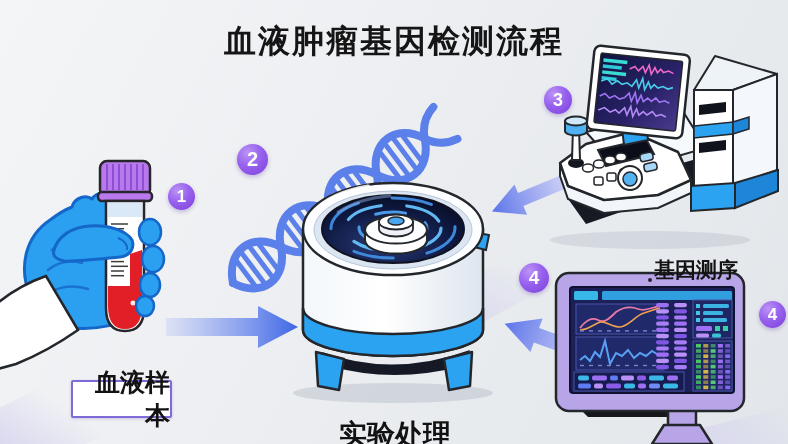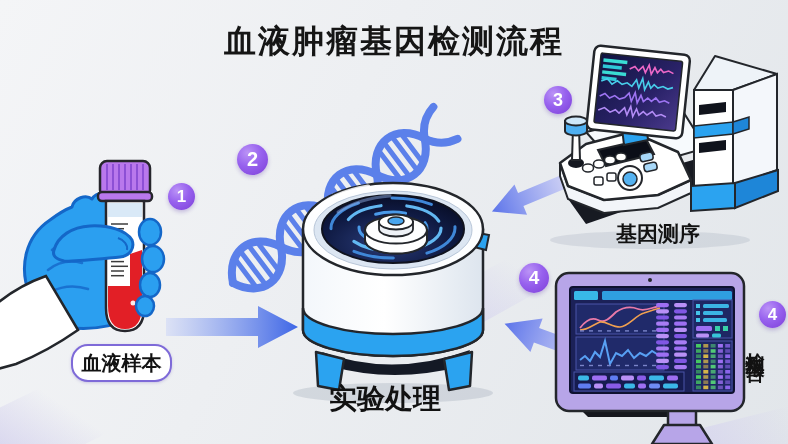--- a/index.html
+++ b/index.html
@@ -18,24 +18,24 @@
   .art{position:absolute;left:0;top:0;}
   .badge{position:absolute;border-radius:50%;color:#fff;font-weight:700;
     display:flex;align-items:center;justify-content:center;
     background:radial-gradient(circle at 34% 28%,#bb93f6 0%,#9761ee 45%,#7d3fd8 100%);
     box-shadow:0 2px 4px rgba(80,40,160,.28);}
   .b1{left:168px;top:183px;width:27px;height:27px;font-size:17px;}
   .b2{left:237px;top:144px;width:31px;height:31px;font-size:20px;}
   .b3{left:544px;top:86px;width:28px;height:28px;font-size:18px;}
   .b4a{left:519px;top:263px;width:30px;height:30px;font-size:19px;}
   .b4b{left:759px;top:301px;width:27px;height:27px;font-size:17px;}
-  .lbl{position:absolute;color:#121212;font-weight:700;text-align:left;}
+  .lbl{position:absolute;color:#121212;font-weight:700;text-align:right;margin-top:36px;}
   .lbl-box{left:71px;top:344px;width:97px;height:34px;background:#fff;
-    border:2px solid #7e6ad8;border-radius:17px;display:flex;align-items:center;
-    justify-content:center;font-size:20px;box-shadow:0 1px 3px rgba(90,70,180,.25);}
+    border:2px solid #7e6ad8;border-radius:2px;display:flex;align-items:center;
+    justify-content:center;font-size:25px;box-shadow:0 1px 3px rgba(90,70,180,.25);}
   .lbl-process{left:329px;top:380px;width:122px;font-size:28px;}
   .lbl-seq{left:616px;top:220px;width:122px;font-size:21px;}
   .lbl-report{left:744px;top:338px;height:104px;font-size:19px;
     writing-mode:vertical-rl;letter-spacing:3px;line-height:22px;}
 </style>
 </head>
 <body>
 
 <div class="canvas">
   <div class="streak s1"></div>

